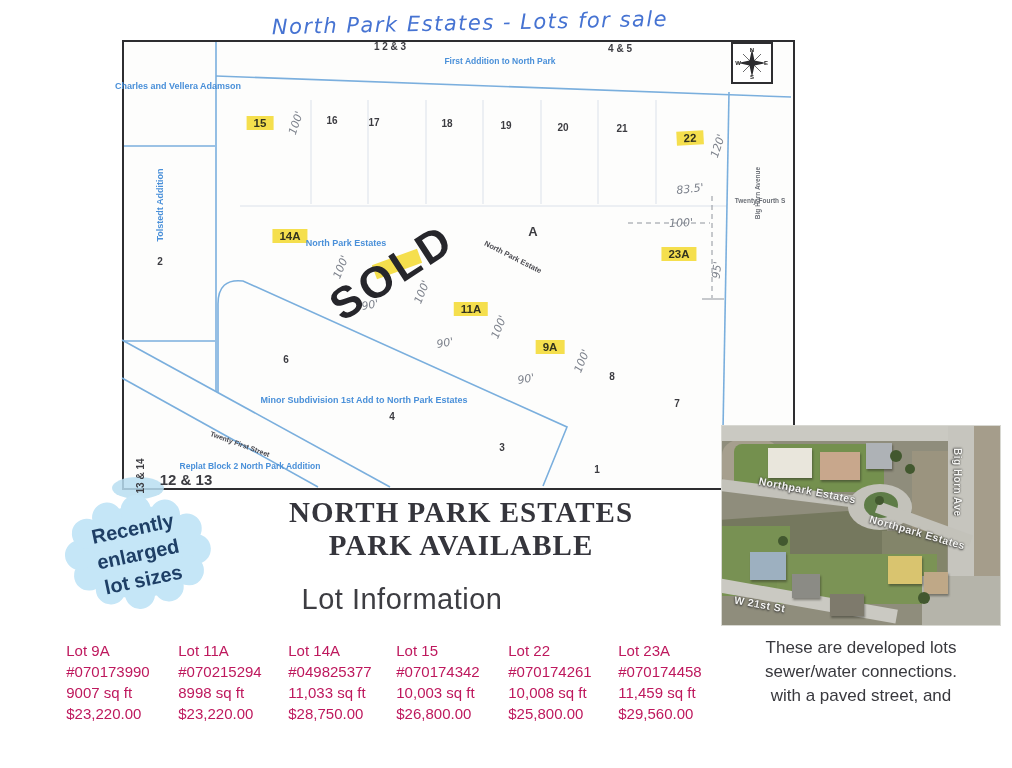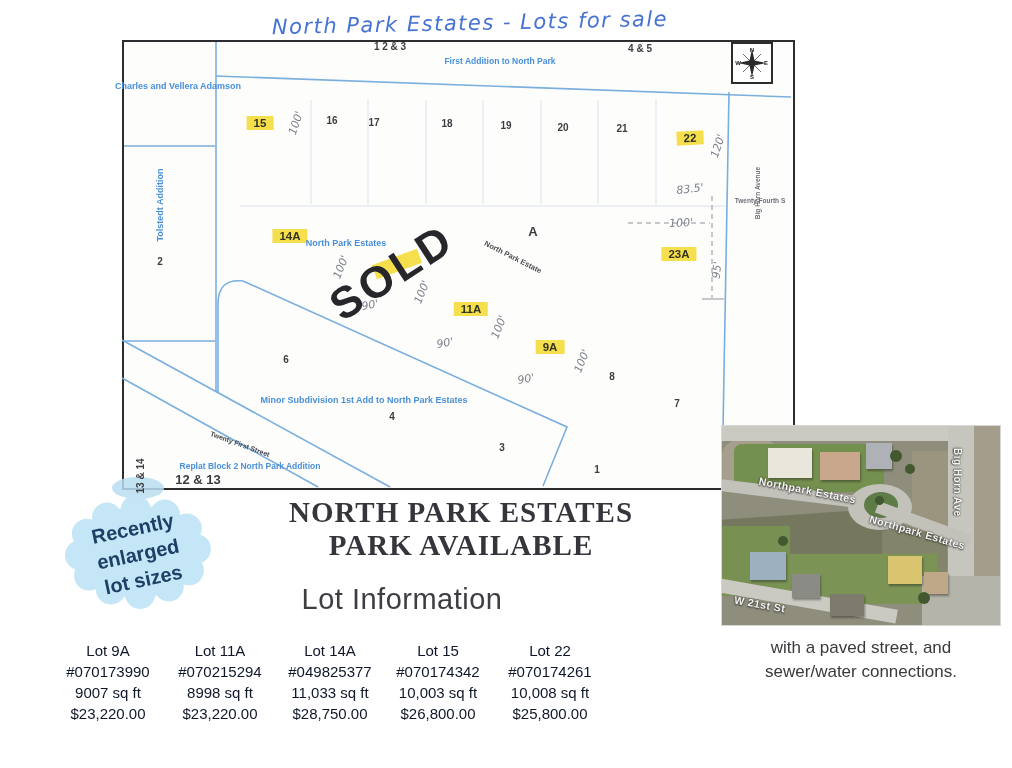--- a/index.html
+++ b/index.html
@@ -29,22 +29,22 @@
   .badge{position:absolute;left:53px;top:488px;width:170px;height:132px;transform:rotate(-3deg);}
   .badge-text{position:absolute;left:85px;top:66px;transform:translate(-50%,-50%) rotate(-9deg);
         text-align:center;color:#1e3f66;font-weight:bold;font-size:20px;line-height:26px;}
   
   .serif-title{position:absolute;transform:translateX(-50%);left:461px;color:#35353c;
         font-family:"Liberation Serif",serif;font-weight:bold;font-size:29px;letter-spacing:1px;
         white-space:nowrap;}
   .sub-title{position:absolute;transform:translateX(-50%);left:402px;top:583px;color:#3d3d42;
         font-size:29px;letter-spacing:.5px;white-space:nowrap;}
   
-  .lot-col{position:absolute;top:640px;transform:translateX(-50%);text-align:center;
-        color:#0f172a;font-size:15px;line-height:21px;white-space:nowrap;}
+  .lot-col{position:absolute;top:640px;transform:translateX(-50%);text-align:left;
+        color:#be185d;font-size:15px;line-height:21px;white-space:nowrap;}
   
   .note{position:absolute;left:861px;top:636px;transform:translateX(-50%);text-align:center;
         color:#39393e;font-size:17px;line-height:24px;white-space:nowrap;}
   
   .aerial{position:absolute;left:722px;top:426px;width:278px;height:199px;background:#8f8d7c;
         overflow:hidden;outline:1px solid #d8d8d2;}
   .aerial div{position:absolute;}
   .a-lbl{color:#f4f4f2;font-weight:bold;font-size:10.5px;letter-spacing:.5px;white-space:nowrap;
         text-shadow:0 0 2px #3a3a38,0 1px 2px #3a3a38;}
   .tree{border-radius:50%;background:#42582f;}
@@ -86,21 +86,21 @@
     <g stroke="#8f949c" stroke-width="1" fill="none">
       <path d="M628,223 H710" stroke-dasharray="5 4"></path>
       <path d="M712,196 V298" stroke-dasharray="5 4"></path>
       <path d="M702,299 H724"></path>
     </g>
   </svg>
 
   <div class="blob"></div>
 
   <span class="lbl num" style="left:390px;top:46px">1 2 &amp; 3</span>
-  <span class="lbl num" style="left:640px;top:48px">4 &amp; 5</span>
+  <span class="lbl num" style="left:620px;top:48px">4 &amp; 5</span>
   <span class="lbl blue" style="left:500px;top:61px;font-size:8.5px">First Addition to North Park</span>
   <span class="lbl blue" style="left:178px;top:86px">Charles and Vellera Adamson</span>
   <span class="lbl blue" style="left:160px;top:205px;transform:translate(-50%,-50%) rotate(-90deg)">Tolstedt Addition</span>
   <span class="lbl num" style="left:160px;top:261px">2</span>
 
   <span class="lbl hl" style="left:260px;top:123px">15</span>
   <span class="lbl meas" style="left:296px;top:123px;transform:translate(-50%,-50%) rotate(-72deg)">100'</span>
   <span class="lbl num" style="left:332px;top:120px">16</span>
   <span class="lbl num" style="left:374px;top:122px">17</span>
   <span class="lbl num" style="left:447px;top:123px">18</span>
@@ -132,21 +132,21 @@
   <span class="lbl meas" style="left:526px;top:379px;transform:translate(-50%,-50%) rotate(-10deg)">90'</span>
 
   <span class="lbl num" style="left:286px;top:359px">6</span>
   <span class="lbl num" style="left:612px;top:376px">8</span>
   <span class="lbl num" style="left:677px;top:403px">7</span>
   <span class="lbl blue" style="left:364px;top:400px">Minor Subdivision 1st Add to North Park Estates</span>
   <span class="lbl num" style="left:392px;top:416px">4</span>
   <span class="lbl" style="left:240px;top:444px;transform:translate(-50%,-50%) rotate(20deg);font-size:7px;font-weight:bold;color:#45454c">Twenty First Street</span>
   <span class="lbl num" style="left:502px;top:447px">3</span>
   <span class="lbl blue" style="left:250px;top:466px;font-size:8.5px">Replat Block 2 North Park Addition</span>
-  <span class="lbl num" style="left:198px;top:479px;font-size:13px">12 &amp; 13</span>
+  <span class="lbl num" style="left:186px;top:479px;font-size:15px">12 &amp; 13</span>
   <span class="lbl num" style="left:140px;top:476px;transform:translate(-50%,-50%) rotate(-90deg);font-size:10px">13 &amp; 14</span>
   <span class="lbl num" style="left:597px;top:469px">1</span>
 
   <span class="lbl" style="left:757px;top:193px;transform:translate(-50%,-50%) rotate(-90deg);font-size:6.5px;font-weight:bold;color:#6b6f76">Big Horn Avenue</span>
   <span class="lbl" style="left:760px;top:200px;font-size:6.5px;font-weight:bold;color:#6b6f76">Twenty Fourth S</span>
 
   <div class="compass">
     <svg width="38" height="38" viewBox="0 0 38 38">
       <polygon points="19,5 21.5,16.5 33,19 21.5,21.5 19,33 16.5,21.5 5,19 16.5,16.5" fill="#2b2b2e"></polygon>
       <line x1="10" y1="10" x2="28" y2="28" stroke="#2b2b2e" stroke-width="0.7"></line>
@@ -210,24 +210,31 @@
     <div>#070174342</div>
     <div>10,003 sq ft</div>
     <div>$26,800.00</div>
   </div>
   <div class="lot-col" style="left:550px">
     <div>Lot 22</div>
     <div>#070174261</div>
     <div>10,008 sq ft</div>
     <div>$25,800.00</div>
   </div>
+  <div class="lot-col" style="left:660px">
+    <div>Lot 23A</div>
+    <div>#070174458</div>
+    <div>11,459 sq ft</div>
+    <div>$29,560.00</div>
+  </div>
 
   <div class="note">
+    <div>These are developed lots</div>
+    <div>sewer/water connections.</div>
     <div>with a paved street, and</div>
-    <div>sewer/water connections.</div>
   </div>
 
   <div class="aerial">
     <div style="left:0;top:14px;width:58px;height:50px;background:#a69f8e;border-radius:30%"></div>
     <div style="left:12px;top:18px;width:150px;height:48px;background:#74904e;border-radius:8px"></div>
     <div style="left:190px;top:25px;width:36px;height:85px;background:#9b947f"></div>
     <div style="left:0;top:88px;width:165px;height:75px;background:#75785e;transform:skewY(-4deg)"></div>
     <div style="left:160px;top:105px;width:65px;height:60px;background:#83856a"></div>
     <div style="left:0;top:100px;width:68px;height:70px;background:#789153"></div>
     <div style="left:55px;top:128px;width:160px;height:50px;background:#7b9355"></div>

